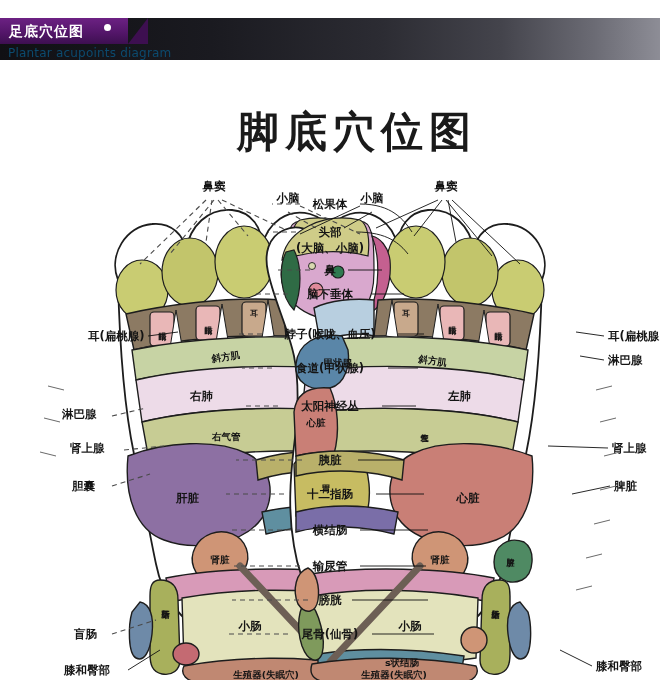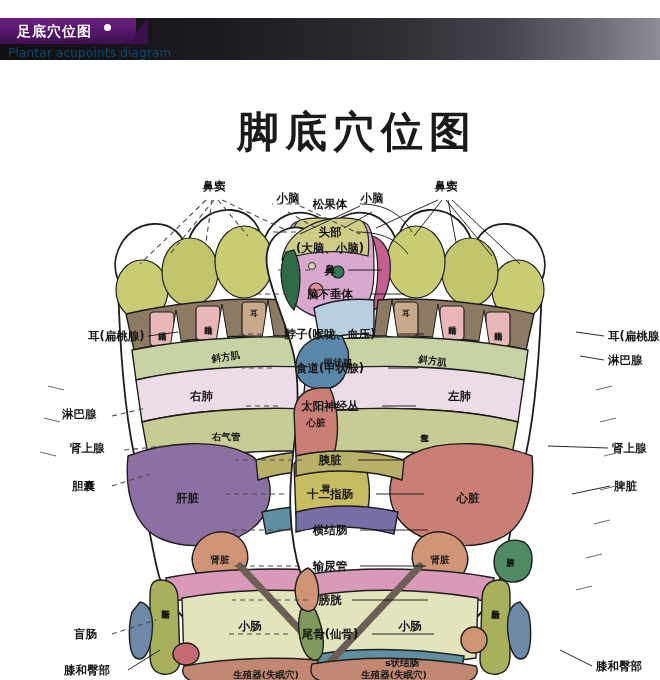--- a/index.html
+++ b/index.html
@@ -14,21 +14,21 @@
   #header-bar{
     position:absolute;left:0;top:18px;width:660px;height:42px;
   }
   #header-strip{
     position:absolute;left:0;top:0;width:660px;height:42px;
     background:linear-gradient(90deg,#101014 0%,#1a1a20 32%,#2c2c33 58%,#44444c 76%,#6b6b74 90%,#8d8d96 100%);
   }
   #header-tab{
     position:absolute;left:0;top:0;height:26px;width:128px;
     background:linear-gradient(180deg,#6c2183 0%,#54166a 55%,#3d0f50 100%);
-    display:flex;align-items:center;padding-left:8px;
+    display:flex;align-items:center;
   }
   #header-tab-slant{
     position:absolute;left:128px;top:0;width:0;height:0;
     border-style:solid;border-width:0 0 26px 20px;
     border-color:transparent transparent #3d0f50 transparent;
   }
   #tab-title{
     color:#ffffff;font-size:14px;font-weight:bold;
     margin-left:9px;letter-spacing:1px;line-height:26px;
   }

